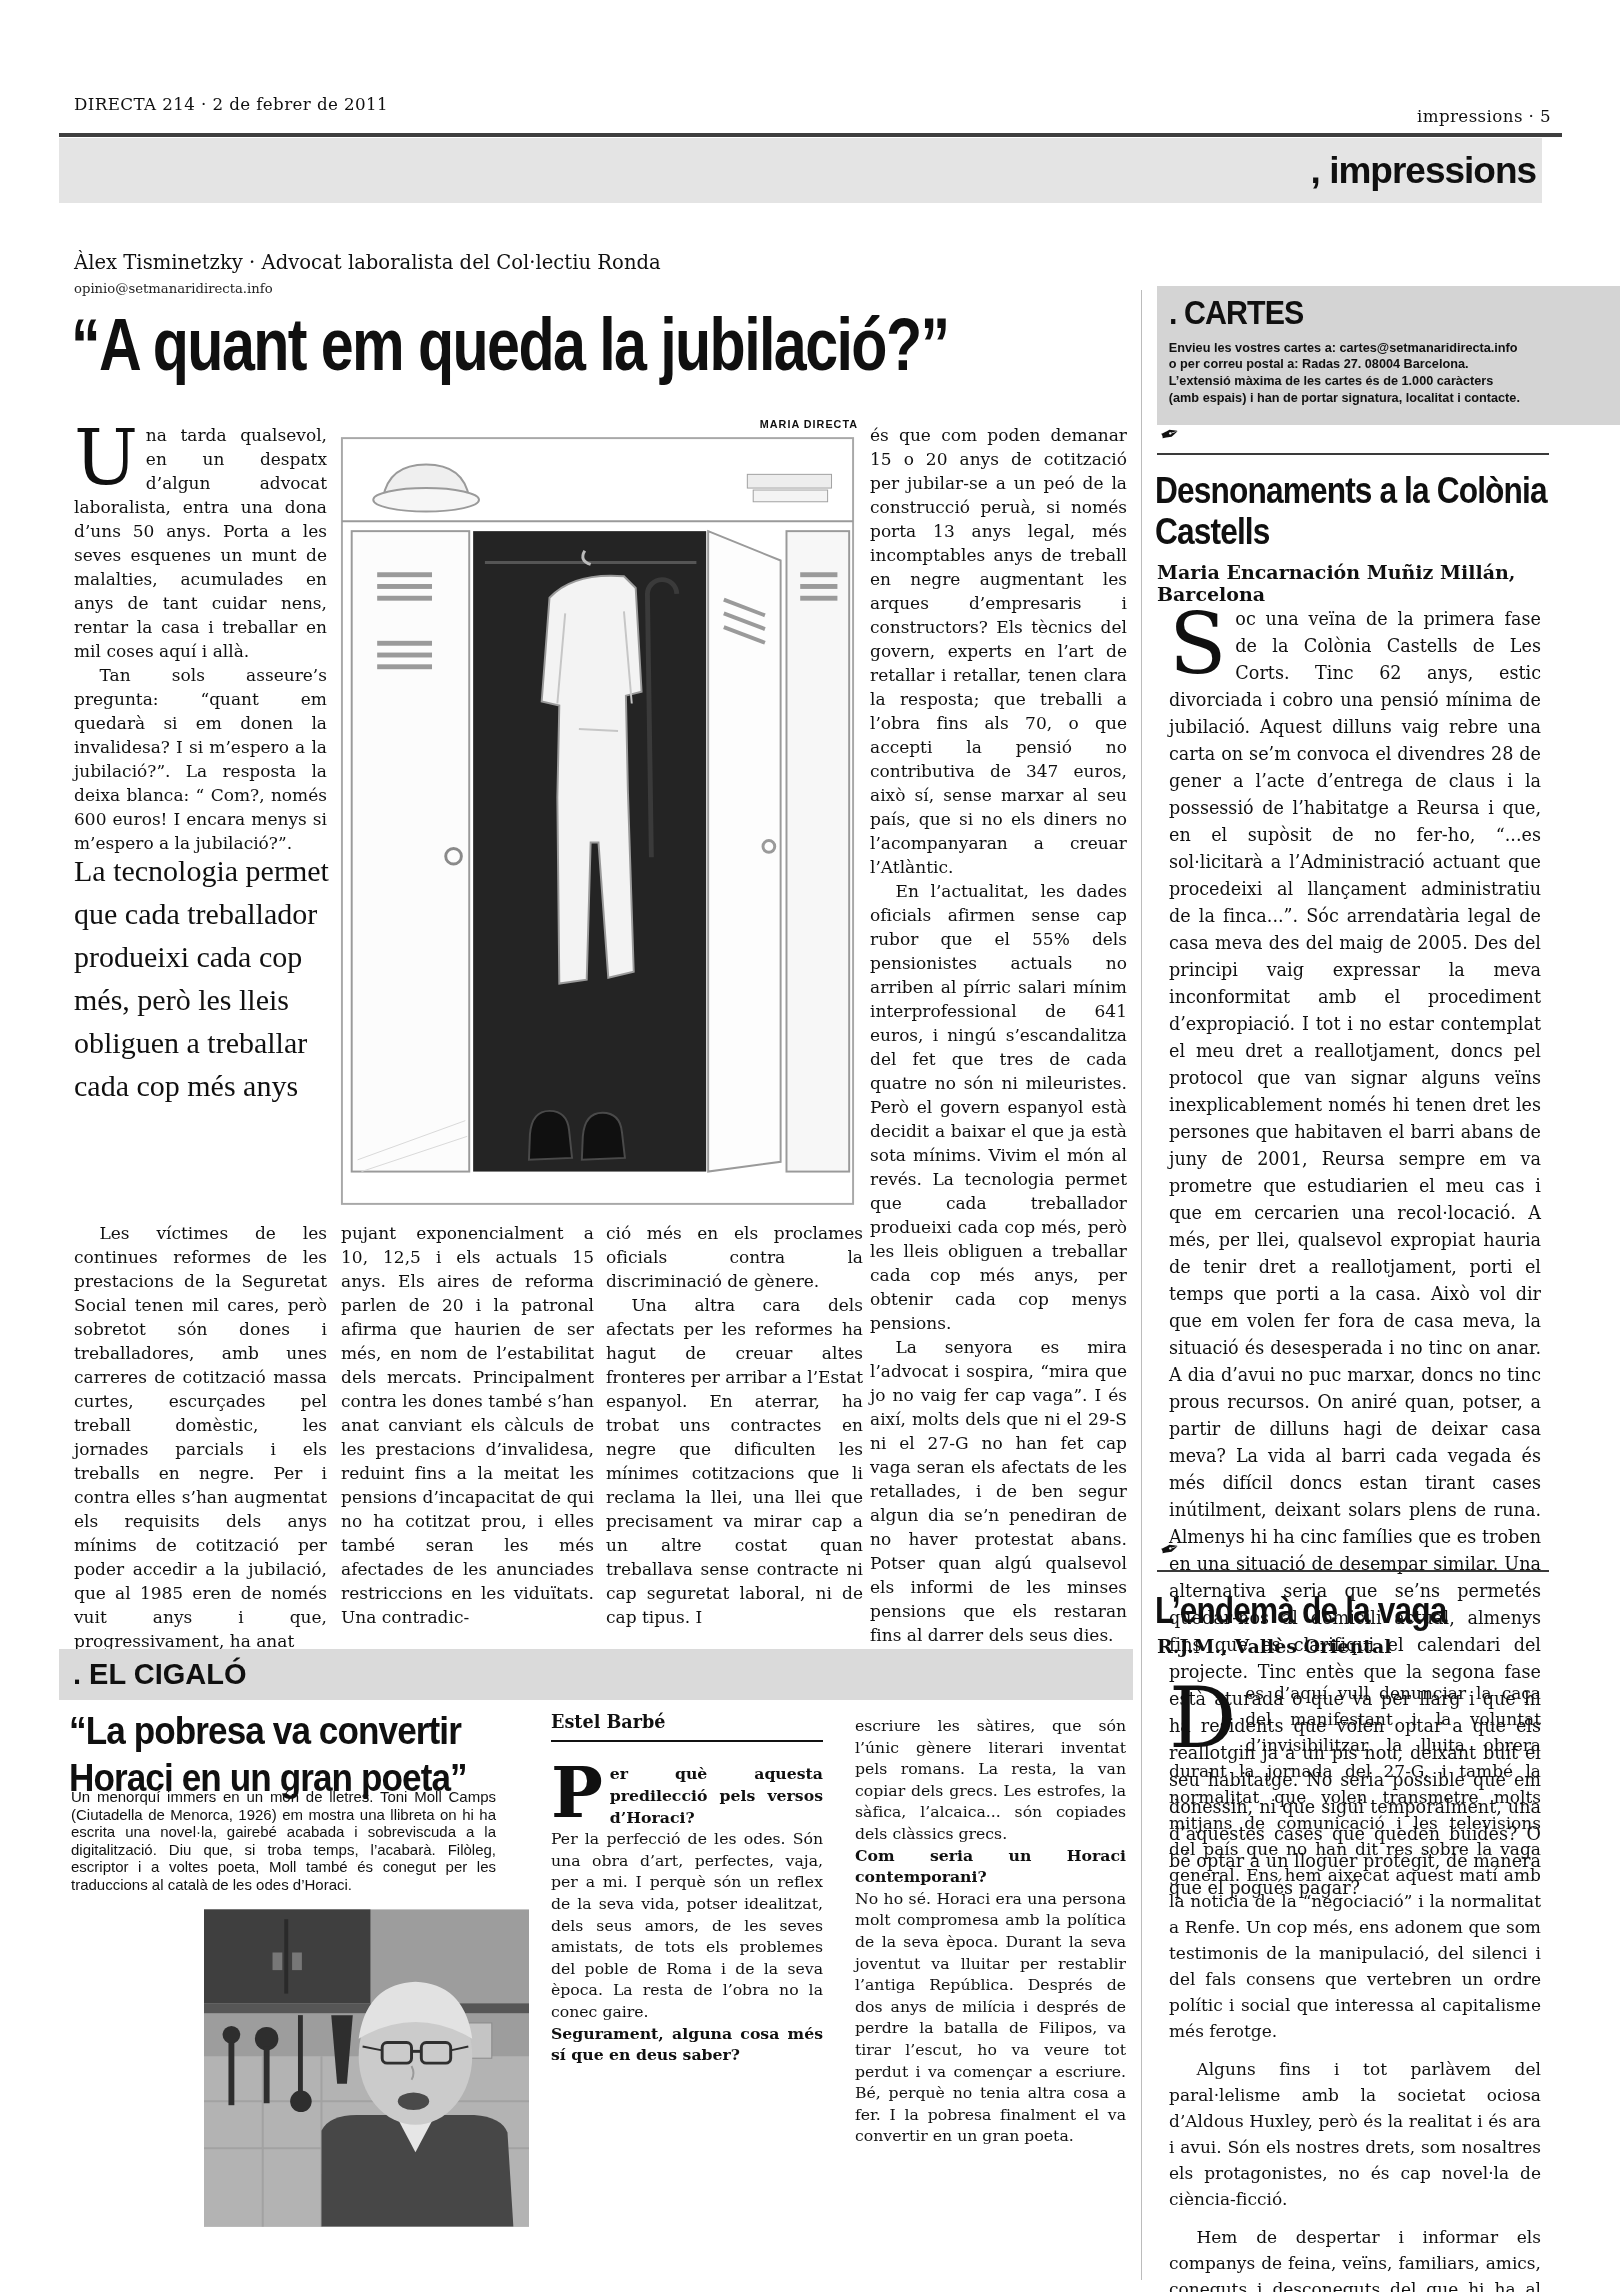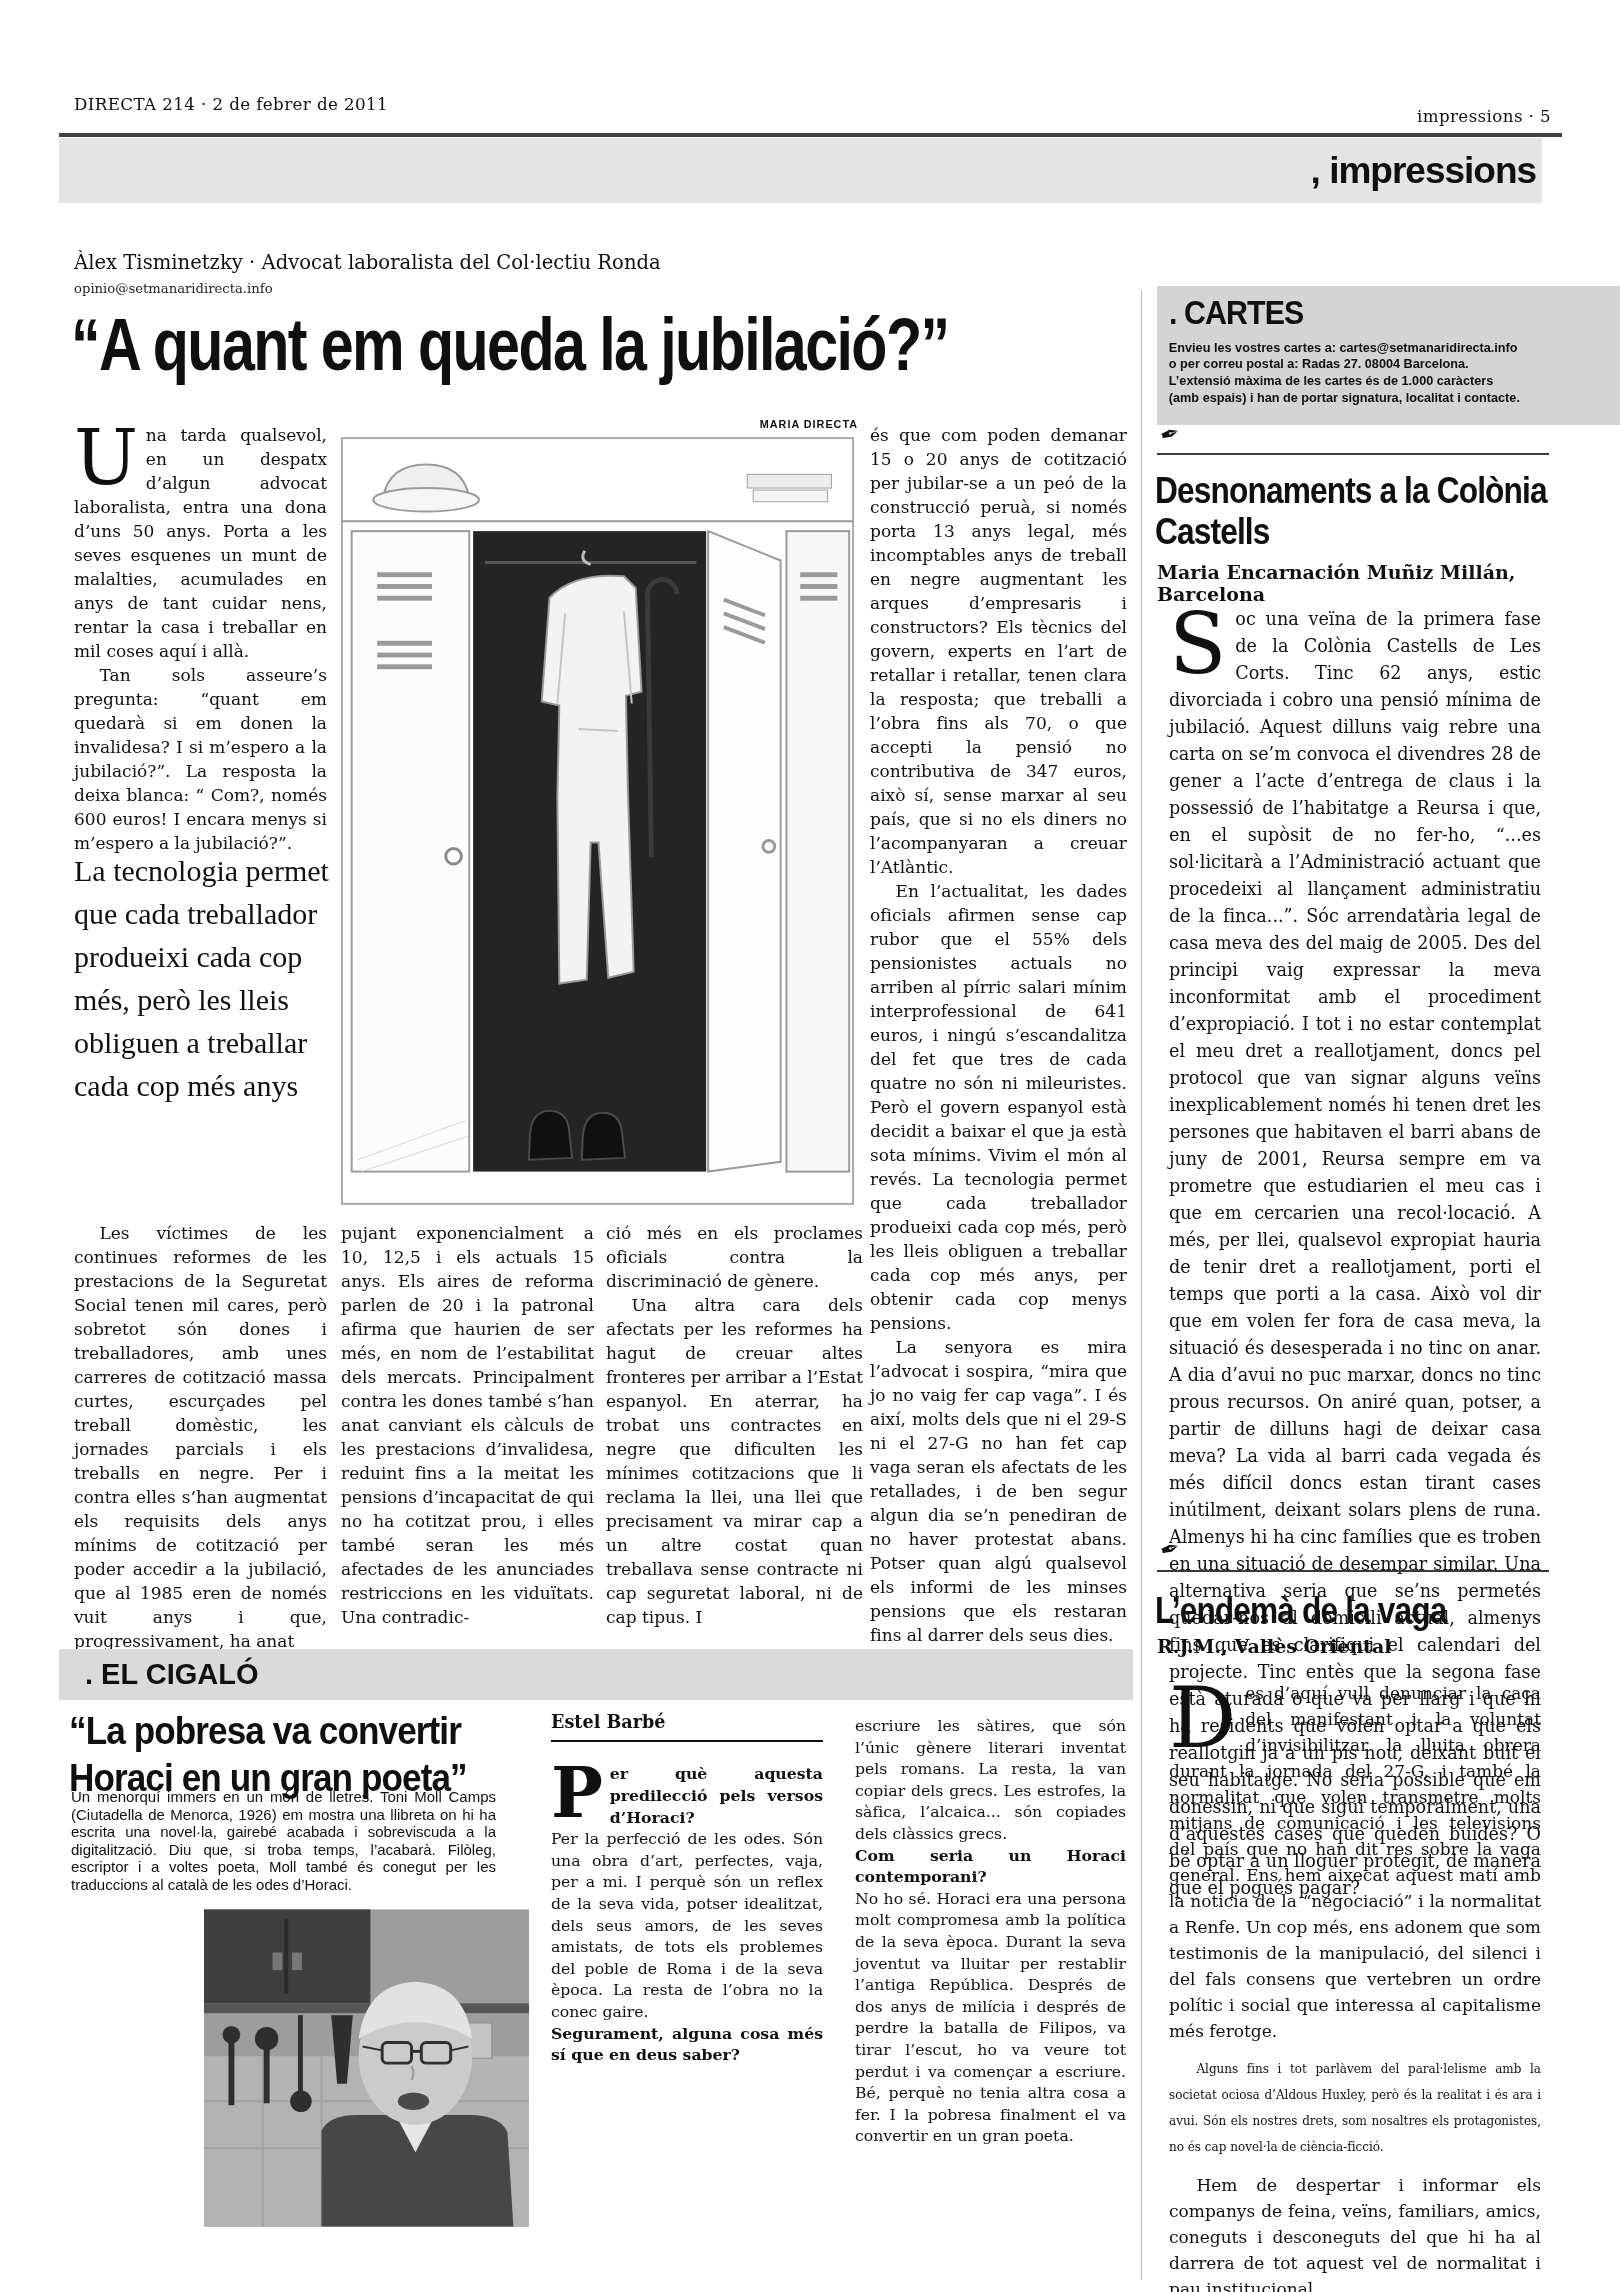--- a/index.html
+++ b/index.html
@@ -29,21 +29,21 @@
   .cartes-line{font-weight:bold;font-size:12.7px;line-height:16.7px;}
   .pen{font-family:"DejaVu Sans",sans-serif;font-size:23.5px;display:inline-block;transform:rotate(-18deg);}
   .hrule{height:2px;background:#3a3a3a;}
   .letter-title{font-weight:bold;font-size:36px;line-height:41px;letter-spacing:-1px;
                 transform:scaleX(.88);transform-origin:0 0;}
   .author{font-size:19px;font-weight:bold;}
   .lbody{font-size:17.6px;line-height:27px;text-align:justify;margin:12px;}
   .ldrop::first-letter{float:left;font-size:84px;line-height:65px;padding:5.9px 8.8px 0 0;}
   .lindent{text-indent:27.4px;}
   
-  .band-txt{font-weight:bold;font-size:29px;line-height:51px;padding-left:26px;}
+  .band-txt{font-weight:bold;font-size:29px;line-height:51px;padding-left:14px;}
   .cig-title{font-weight:bold;font-size:39px;line-height:47px;letter-spacing:-1px;
              transform:scaleX(.9);transform-origin:0 0;}
   .cig-intro{font-size:15px;line-height:17.6px;text-align:justify;}
   .ivw{font-size:15.7px;line-height:21.6px;text-align:justify;margin:0;}
   .q{font-weight:bold;}
   .qdrop::first-letter{float:left;font-size:69px;line-height:53px;padding:2.9px 6.9px 0 0;}
   .interviewer{font-size:17.6px;font-weight:bold;}
   .thinrule{height:2px;background:#111;}
   svg{display:block;}
 </style>
@@ -151,21 +151,21 @@
   <div class="abs" style="left:1157px;top:594px;width:396px;">
     <p class="lbody ldrop">Soc una veïna de la primera fase de la Colònia Castells de Les Corts. Tinc 62 anys, estic divorciada i cobro una pensió mínima de jubilació. Aquest dilluns vaig rebre una carta on se’m convoca el divendres 28 de gener a l’acte d’entrega de claus i la possessió de l’habitatge a Reursa i que, en el supòsit de no fer-ho, “...es sol·licitarà a l’Administració actuant que procedeixi al llançament administratiu de la finca...”. Sóc arrendatària legal de casa meva des del maig de 2005. Des del principi vaig expressar la meva inconformitat amb el procediment d’expropiació. I tot i no estar contemplat el meu dret a reallotjament, doncs pel protocol que van signar alguns veïns inexplicablement només hi tenen dret les persones que habitaven el barri abans de juny de 2001, Reursa sempre em va prometre que estudiarien el meu cas i que em cercarien una recol·locació. A més, per llei, qualsevol expropiat hauria de tenir dret a reallotjament, porti el temps que porti a la casa. Això vol dir que em volen fer fora de casa meva, la situació és desesperada i no tinc on anar. A dia d’avui no puc marxar, doncs no tinc prous recursos. On aniré quan, potser, a partir de dilluns hagi de deixar casa meva? La vida al barri cada vegada és més difícil doncs estan tirant cases inútilment, deixant solars plens de runa. Almenys hi ha cinc famílies que es troben en una situació de desempar similar. Una alternativa seria que se’ns permetés quedar-nos al domicili actual, almenys fins que es clarifiqui el calendari del projecte. Tinc entès que la segona fase està aturada o que va per llarg i que hi ha residents que volen optar a que els reallotgin ja a un pis nou, deixant buit el seu habitatge. No seria possible que em donessin, ni que sigui temporalment, una d’aquestes cases que queden buides? O bé optar a un lloguer protegit, de manera que el pogués pagar?</p>
   </div>
 
   <span class="abs pen" style="left:1160px;top:1535px;">✒</span>
   <div class="abs hrule" style="left:1157px;top:1570px;width:392px;"></div>
   <div class="abs hsans letter-title" style="left:1155px;top:1590px;width:451px;white-space:nowrap;">L’endemà de la vaga</div>
   <div class="abs author" style="left:1157px;top:1635px;">R.J.M., Vallès Oriental</div>
   <div class="abs" style="left:1157px;top:1668px;width:396px;">
     <p class="lbody ldrop" style="font-size:17px;line-height:26px;">Des d’aquí vull denunciar la caça del manifestant i la voluntat d’invisibilitzar la lluita obrera durant la jornada del 27-G, i també la normalitat que volen transmetre molts mitjans de comunicació i les televisions del país que no han dit res sobre la vaga general. Ens hem aixecat aquest matí amb la noticia de la “negociació” i la normalitat a Renfe. Un cop més, ens adonem que som testimonis de la manipulació, del silenci i del fals consens que vertebren un ordre polític i social que interessa al capitalisme més ferotge.</p>
-    <p class="lbody lindent" style="font-size:12px;line-height:26px;">Alguns fins i tot parlàvem del paral·lelisme amb la societat ociosa d’Aldous Huxley, però és la realitat i és ara i avui. Són els nostres drets, som nosaltres els protagonistes, no és cap novel·la de ciència-ficció.</p>
+    <p class="lbody lindent" style="font-size:17px;line-height:26px;">Alguns fins i tot parlàvem del paral·lelisme amb la societat ociosa d’Aldous Huxley, però és la realitat i és ara i avui. Són els nostres drets, som nosaltres els protagonistes, no és cap novel·la de ciència-ficció.</p>
     <p class="lbody lindent" style="font-size:17px;line-height:26px;">Hem de despertar i informar els companys de feina, veïns, familiars, amics, coneguts i desconeguts del que hi ha al darrera de tot aquest vel de normalitat i pau institucional.</p>
 
   </div>
 
   <div class="abs grayband" style="left:59px;top:1649px;width:1074px;height:51px;background:#dadada;">
     <div class="hsans band-txt">. EL CIGALÓ</div>
   </div>
 
   <div class="abs hsans cig-title" style="left:69px;top:1707px;width:461px;">“La pobresa va convertir Horaci en un gran poeta”</div>
   <div class="abs hsans cig-intro" style="left:71px;top:1788px;width:425px;">Un menorquí immers en un món de lletres. Toni Moll Camps (Ciutadella de Menorca, 1926) em mostra una llibreta on hi ha escrita una novel·la, gairebé acabada i sobreviscuda a la digitalització. Diu que, si troba temps, l’acabarà. Filòleg, escriptor i a voltes poeta, Moll també és conegut per les traduccions al català de les odes d’Horaci.</div>

